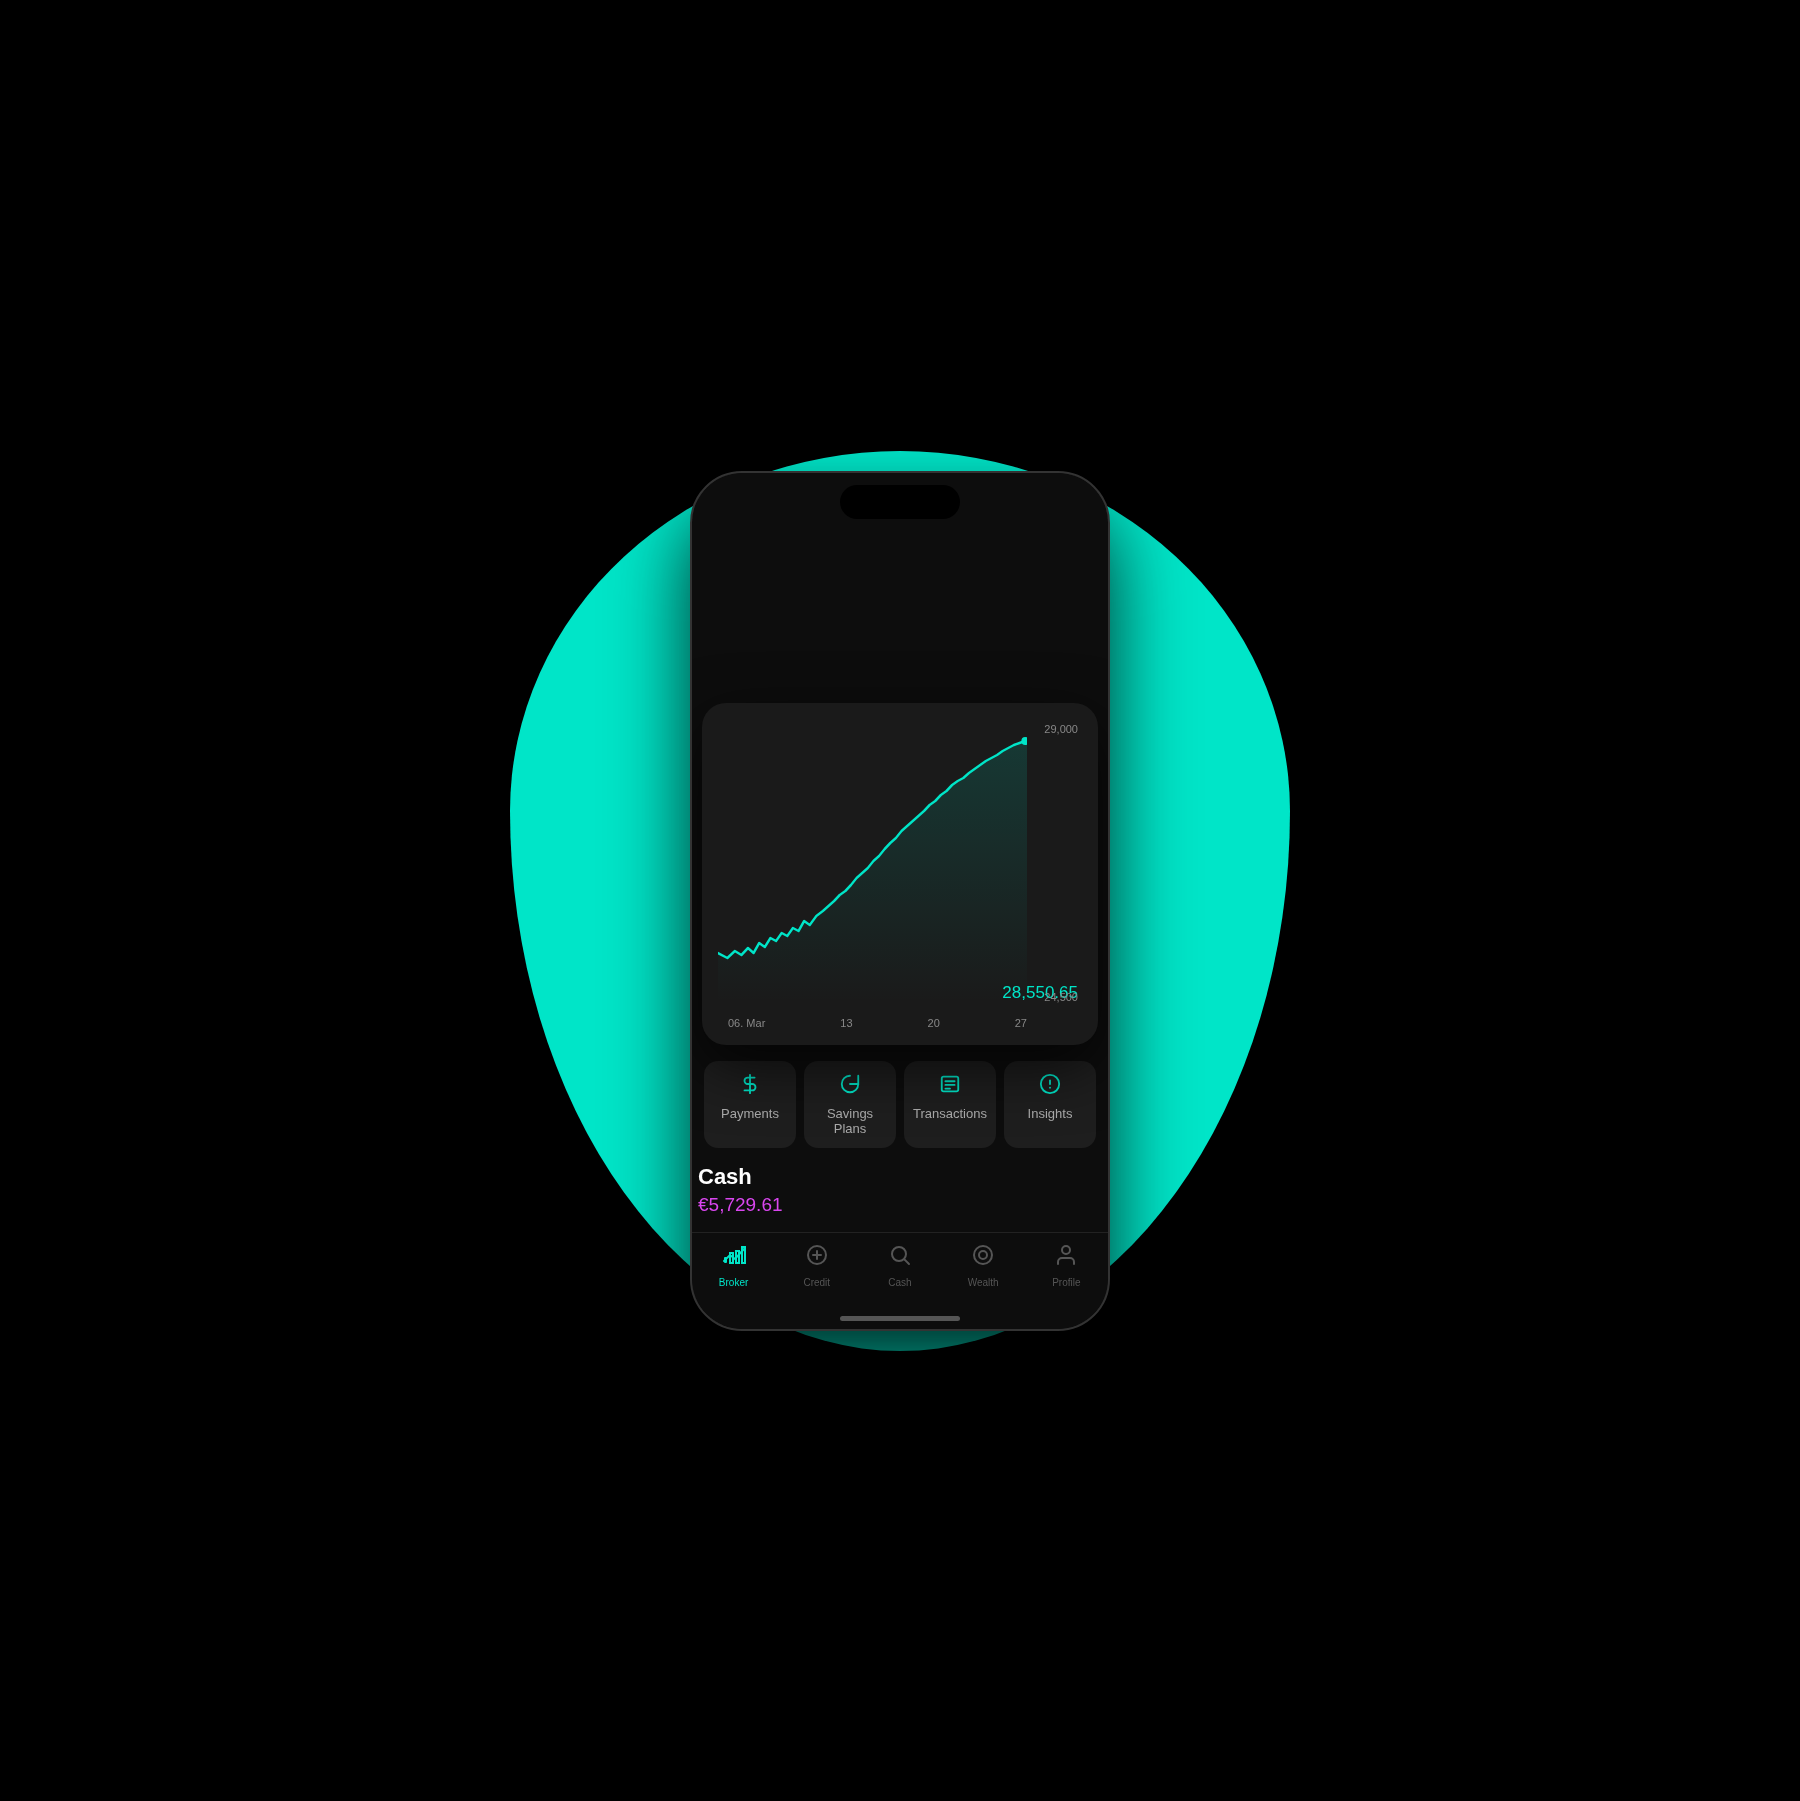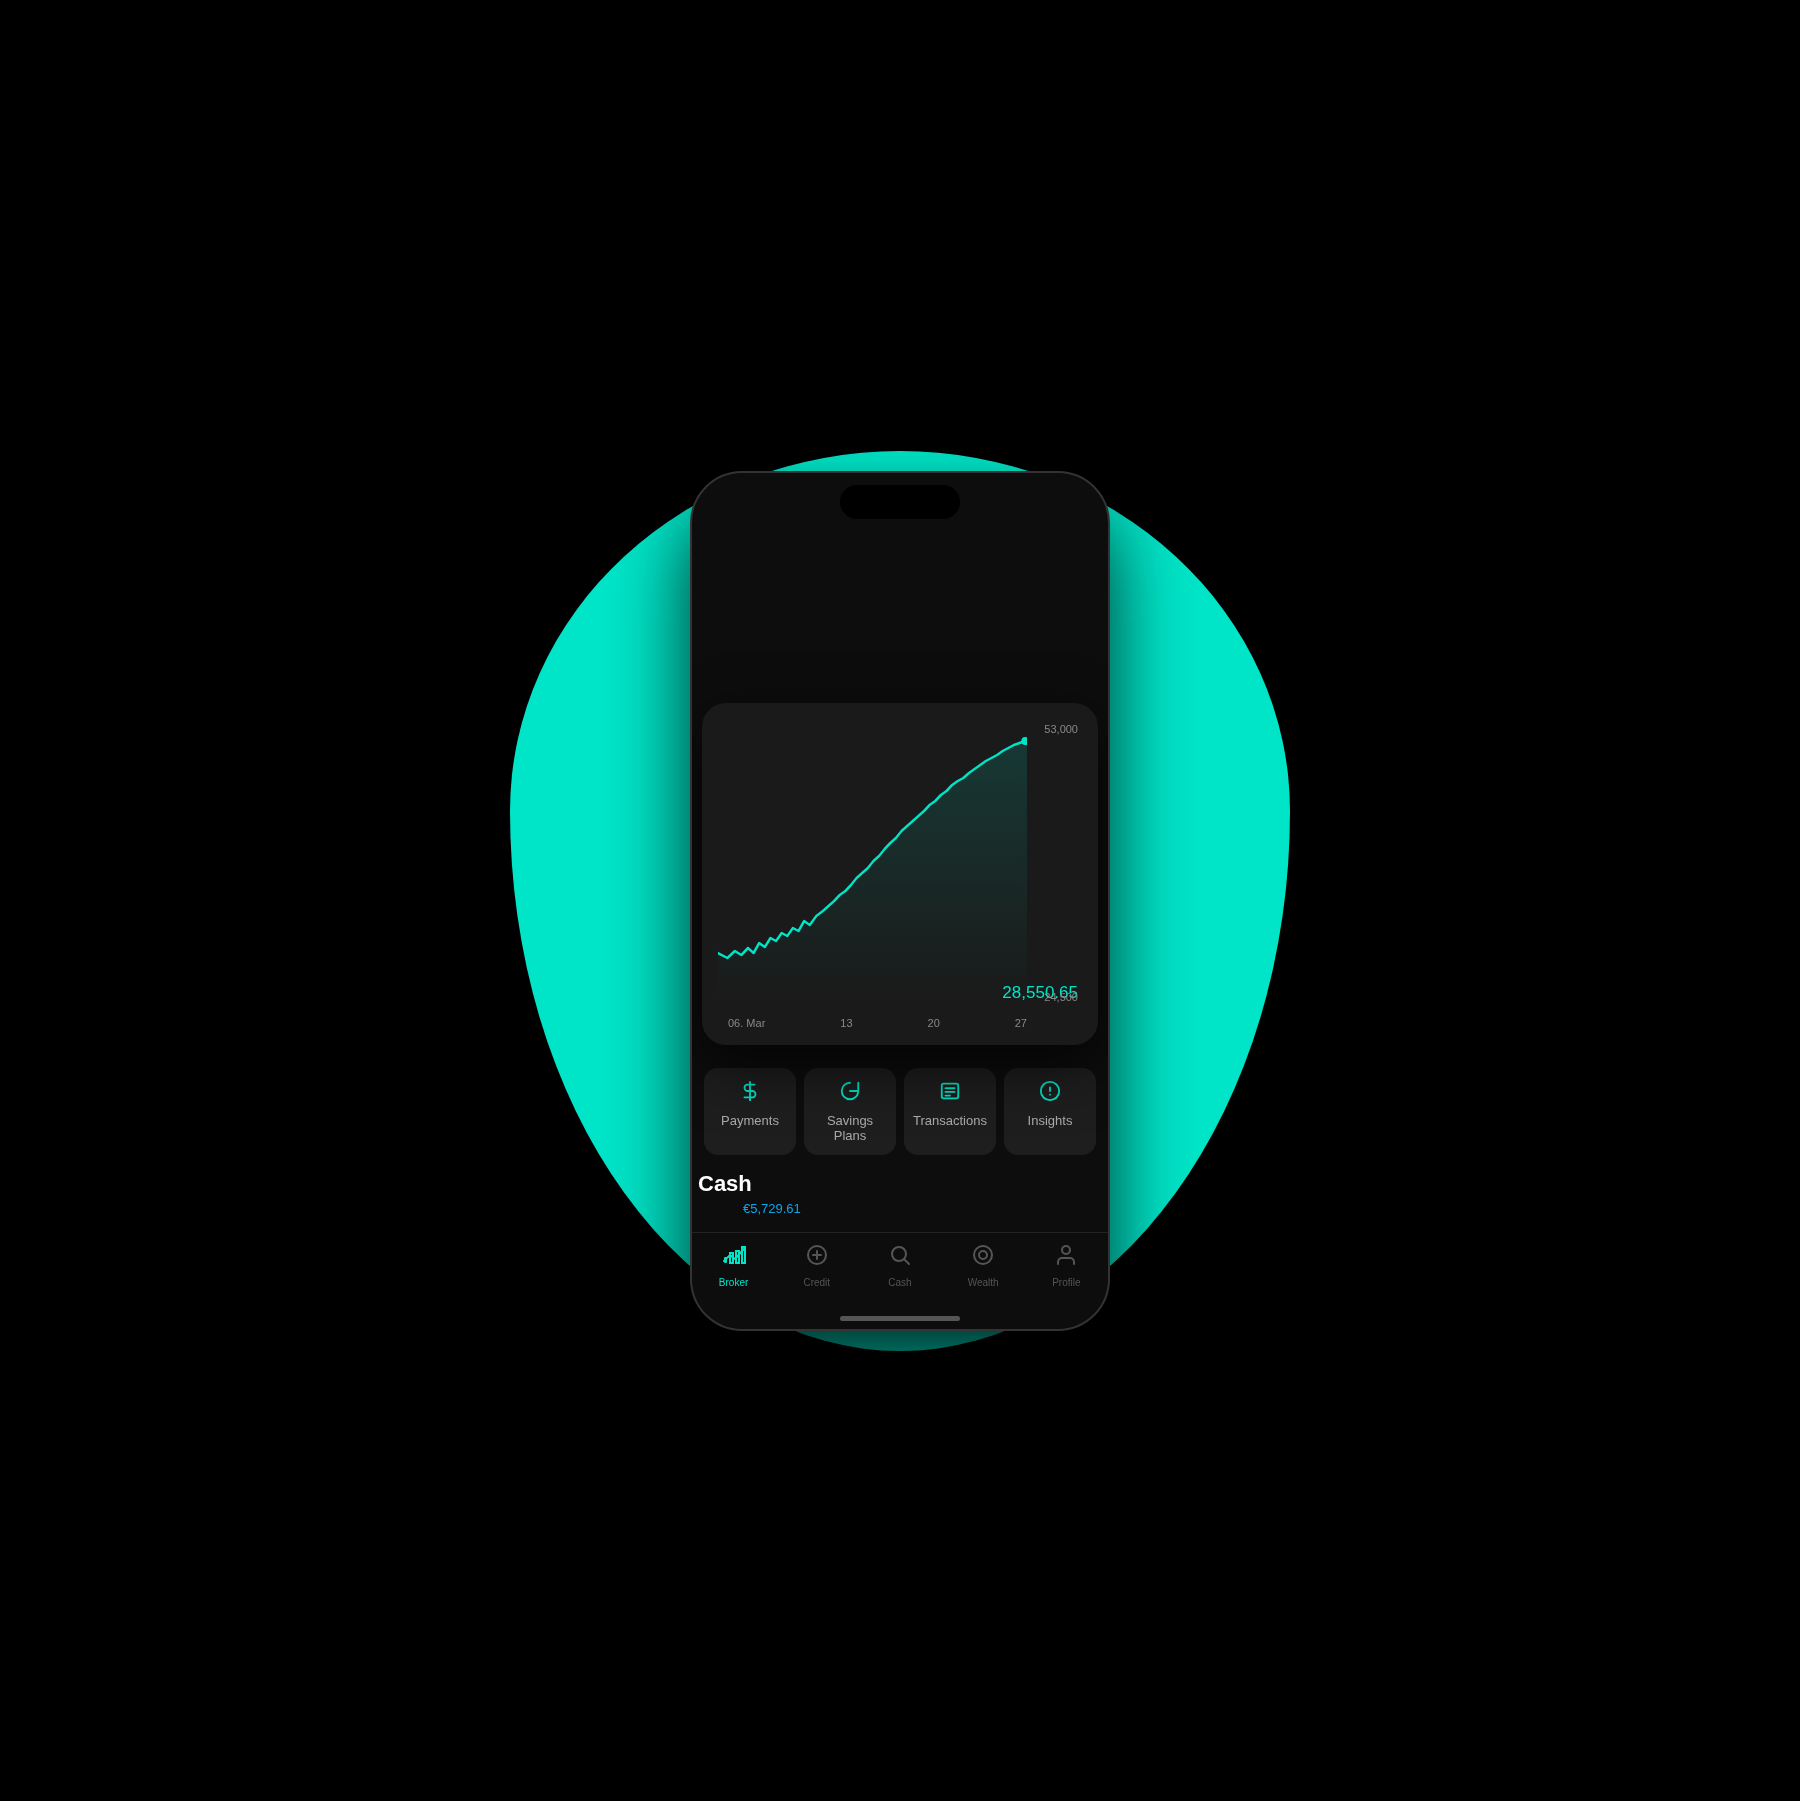--- a/index.html
+++ b/index.html
@@ -260,23 +260,22 @@
     .cash-section {
       padding: 0 6px 16px;
     }
     .cash-title {
       color: #fff;
       font-size: 22px;
       font-weight: 600;
       margin-bottom: 4px;
     }
     .cash-amount {
-      color: #0ea5e9;
-      font-size: 13px;
-      margin-left: 45px;
+      color: #d946ef;
+      font-size: 19px;
     }
 
     
     .tab-bar {
       display: flex;
       justify-content: space-around;
       padding: 10px 0 24px;
       border-top: 1px solid #222;
     }
     .tab-item {
@@ -364,21 +363,21 @@
             <span class="main-decimal">65</span>
             <span class="main-currency">€</span>
           </div>
         </div>
       </div>
 
       <div class="chart-card">
         <div class="chart-area">
 
           <div class="chart-y-labels">
-            <span class="chart-y-label">53,000</span>
+            <span class="chart-y-label">29,000</span>
             <span class="chart-y-label highlighted">28,550.65</span>
             <span class="chart-y-label" style="margin-top:auto;position:absolute;bottom:0;right:4px;">24,500</span>
           </div>
 
           <div class="chart-svg-container">
             <svg width="100%" height="100%" viewBox="0 0 330 280" preserveAspectRatio="none">
 
               <defs>
                 <linearGradient id="chartFill" x1="0" y1="0" x2="0" y2="1">
                   <stop offset="0%" stop-color="#00e5c8" stop-opacity="0.15"></stop>

